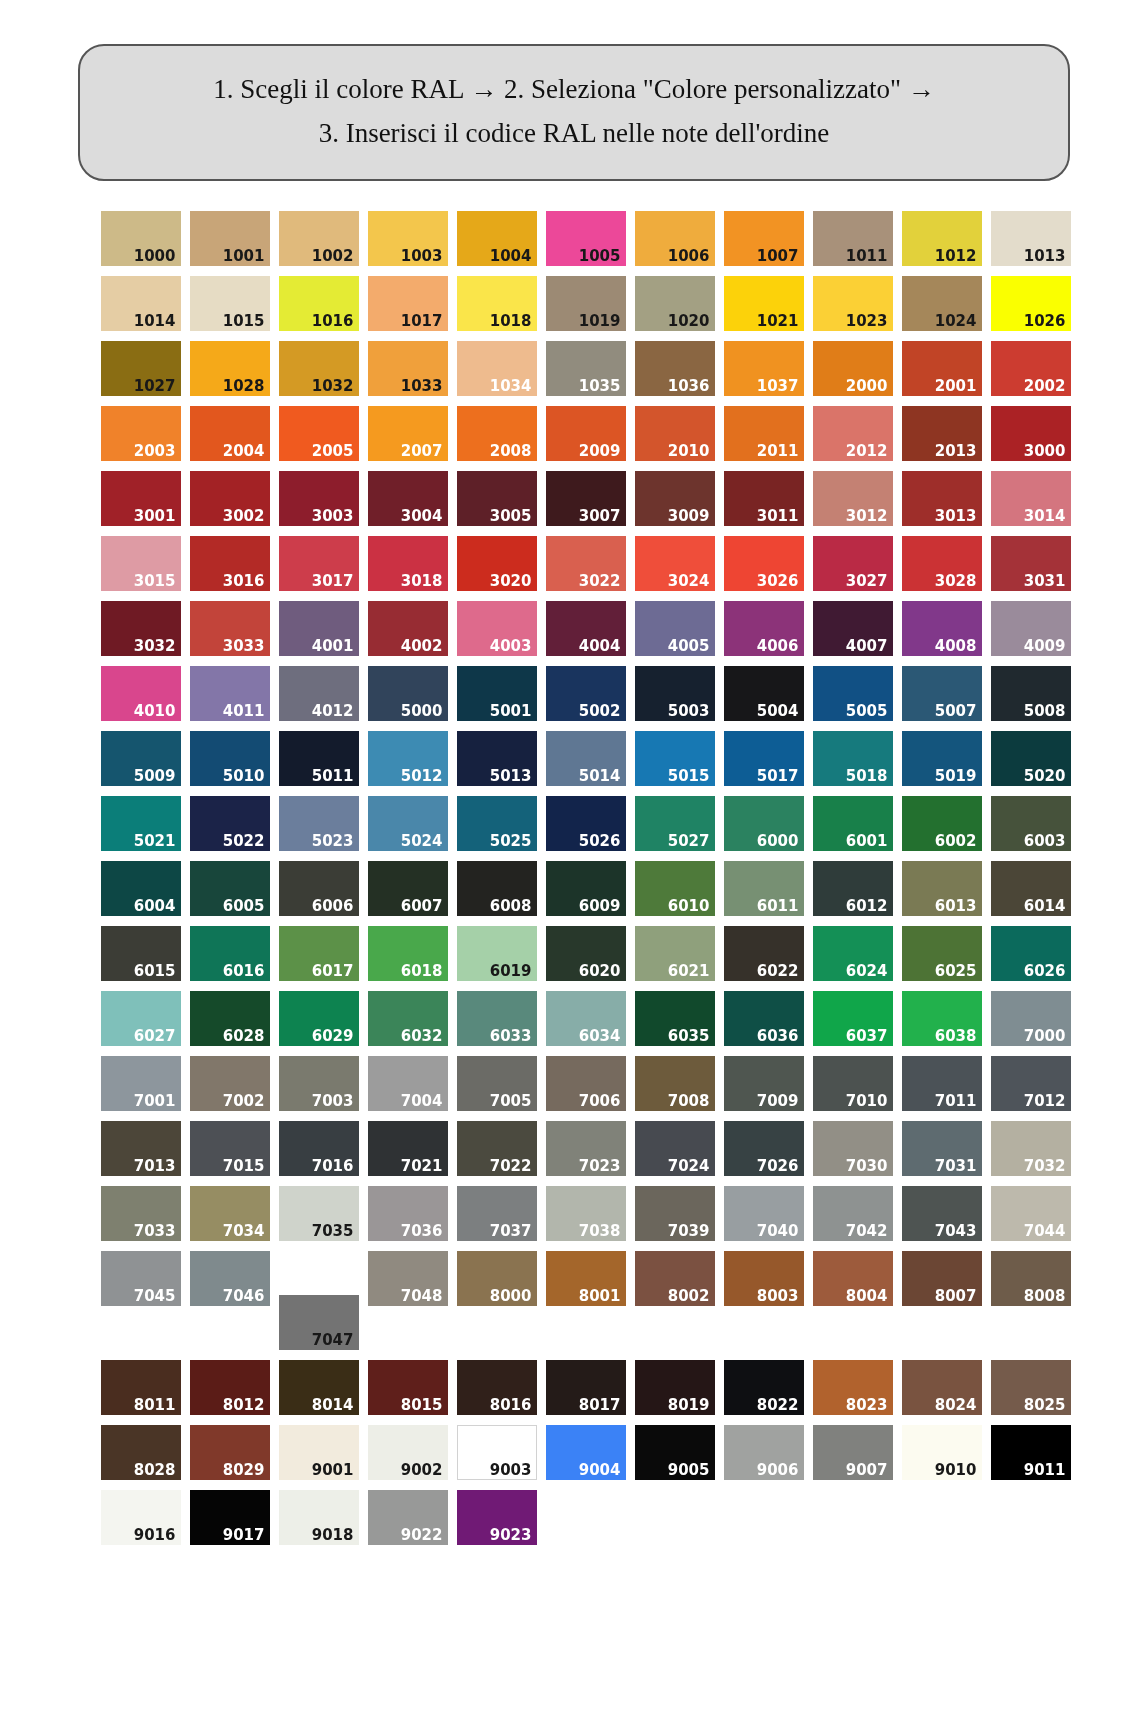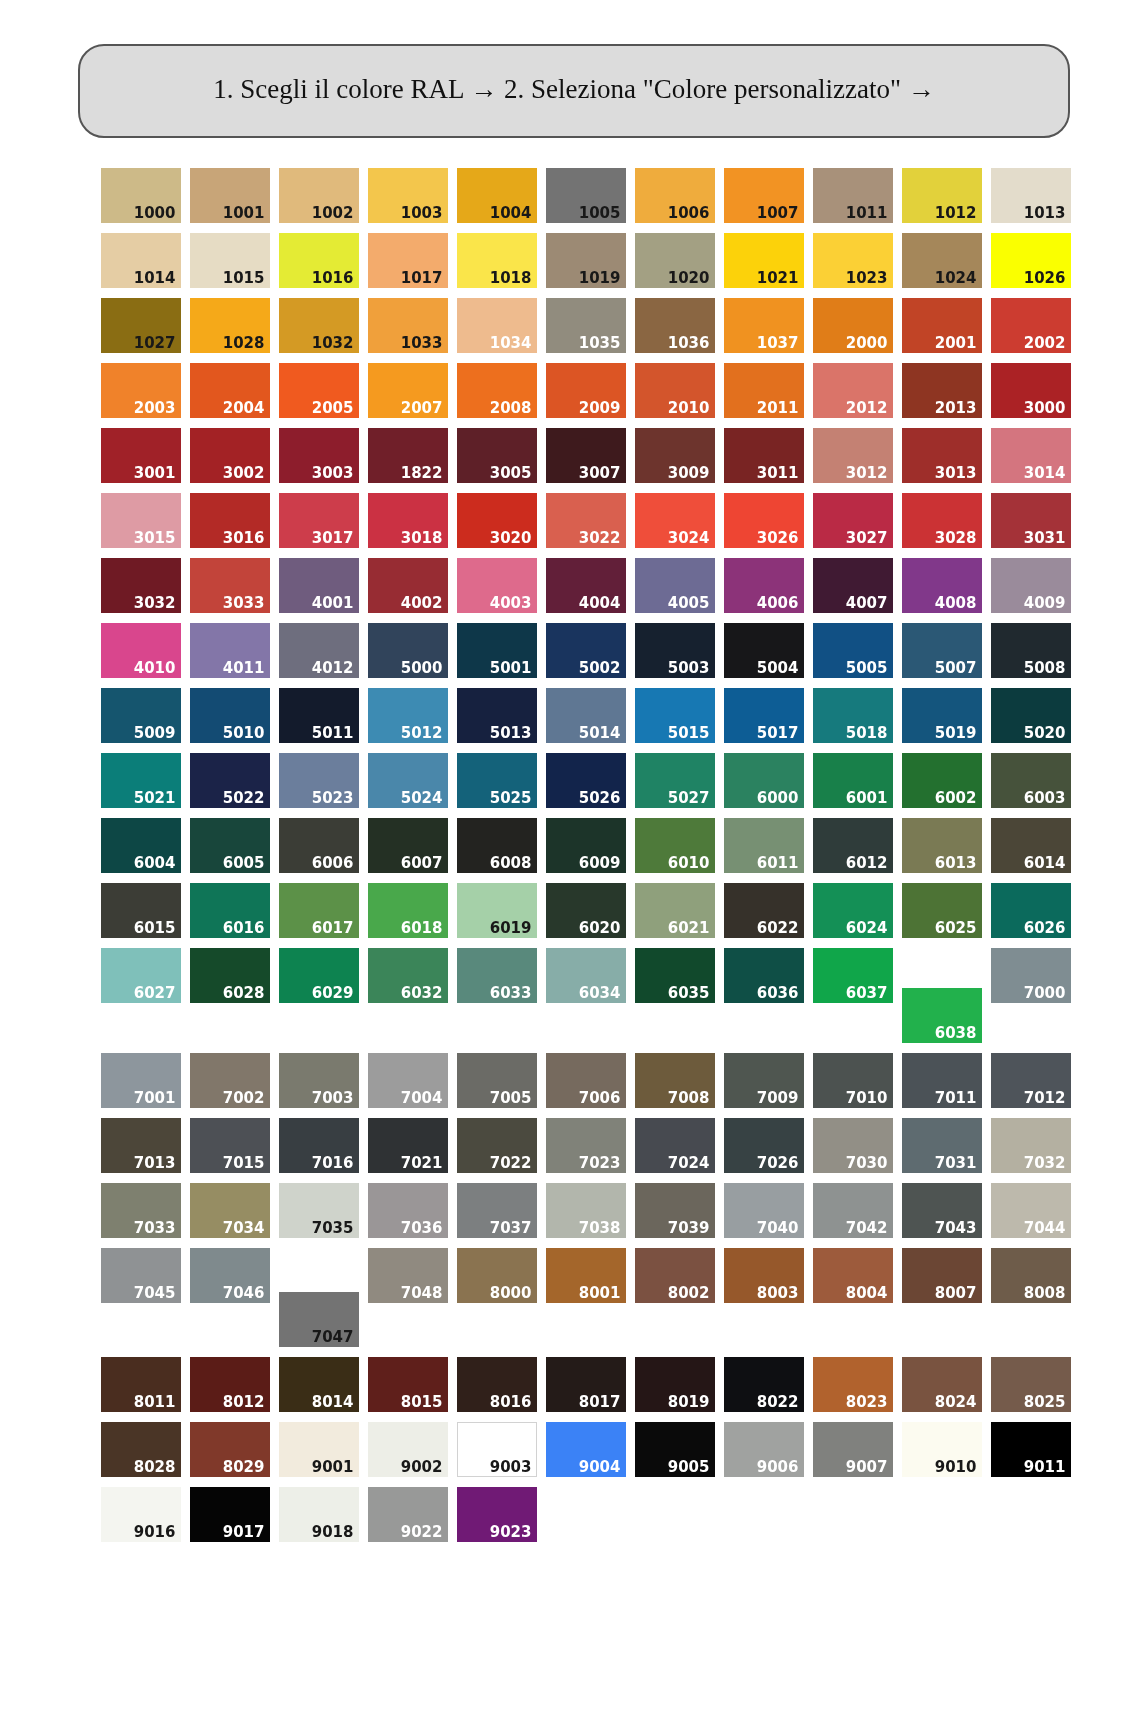--- a/index.html
+++ b/index.html
@@ -75,41 +75,42 @@
   }
   .code.dark  { color: #181818; }
   .code.light { color: #ffffff; }
 </style>
 </head>
 <body>
 
 <div id="banner-wrap">
   <div id="banner">
     <span class="line">1. Scegli il colore RAL → 2. Seleziona "Colore personalizzato" →</span>
+    <span class="line">3. Inserisci il codice RAL nelle note dell'ordine</span>
   </div>
 </div>
 
 <div id="grid-wrap">
   <div id="grid">
       <div class="swatch" style="background: rgb(205, 186, 136);">
         <span class="code dark">1000</span>
       </div>
       <div class="swatch" style="background: rgb(200, 165, 120);">
         <span class="code dark">1001</span>
       </div>
       <div class="swatch" style="background: rgb(224, 186, 124);">
         <span class="code dark">1002</span>
       </div>
       <div class="swatch" style="background: rgb(243, 198, 76);">
         <span class="code dark">1003</span>
       </div>
       <div class="swatch" style="background: rgb(229, 168, 25);">
         <span class="code dark">1004</span>
       </div>
-      <div class="swatch" style="background: #737373;">
+      <div class="swatch" style="background: #ec4899;">
         <span class="code dark">1005</span>
       </div>
       <div class="swatch" style="background: rgb(239, 172, 61);">
         <span class="code dark">1006</span>
       </div>
       <div class="swatch" style="background: rgb(242, 147, 35);">
         <span class="code dark">1007</span>
       </div>
       <div class="swatch" style="background: rgb(168, 145, 122);">
         <span class="code dark">1011</span>
@@ -222,21 +223,21 @@
       <div class="swatch" style="background: rgb(160, 33, 40);">
         <span class="code light">3001</span>
       </div>
       <div class="swatch" style="background: rgb(163, 34, 37);">
         <span class="code light">3002</span>
       </div>
       <div class="swatch" style="background: rgb(141, 29, 44);">
         <span class="code light">3003</span>
       </div>
       <div class="swatch" style="background: rgb(112, 31, 41);">
-        <span class="code light">1822</span>
+        <span class="code light">3004</span>
       </div>
       <div class="swatch" style="background: rgb(94, 32, 40);">
         <span class="code light">3005</span>
       </div>
       <div class="swatch" style="background: rgb(62, 26, 29);">
         <span class="code light">3007</span>
       </div>
       <div class="swatch" style="background: rgb(109, 52, 45);">
         <span class="code light">3009</span>
       </div>
@@ -503,21 +504,21 @@
       </div>
       <div class="swatch" style="background: rgb(17, 73, 44);">
         <span class="code light">6035</span>
       </div>
       <div class="swatch" style="background: rgb(15, 79, 70);">
         <span class="code light">6036</span>
       </div>
       <div class="swatch" style="background: rgb(16, 166, 74);">
         <span class="code light">6037</span>
       </div>
-      <div class="swatch" style="background: rgb(34, 177, 76); margin-top: 40px;">
+      <div class="swatch" style="background: rgb(34, 177, 76);">
         <span class="code light">6038</span>
       </div>
       <div class="swatch" style="background: rgb(127, 141, 146);">
         <span class="code light">7000</span>
       </div>
       <div class="swatch" style="background: rgb(141, 150, 157);">
         <span class="code light">7001</span>
       </div>
       <div class="swatch" style="background: rgb(129, 119, 106);">
         <span class="code light">7002</span>

